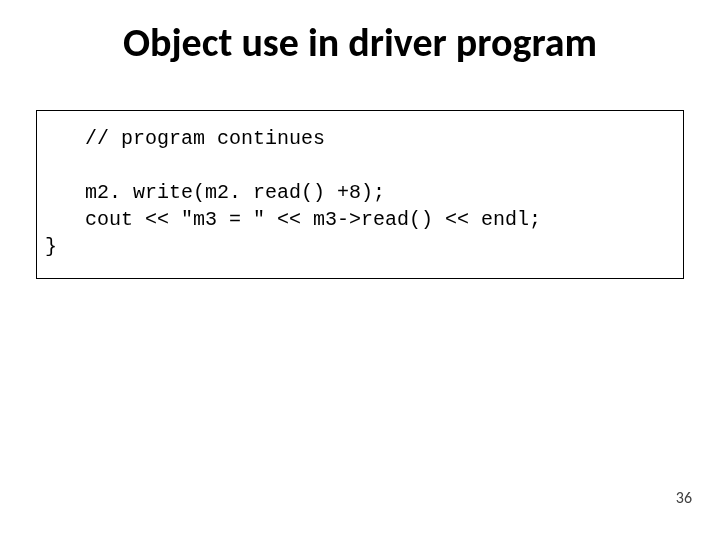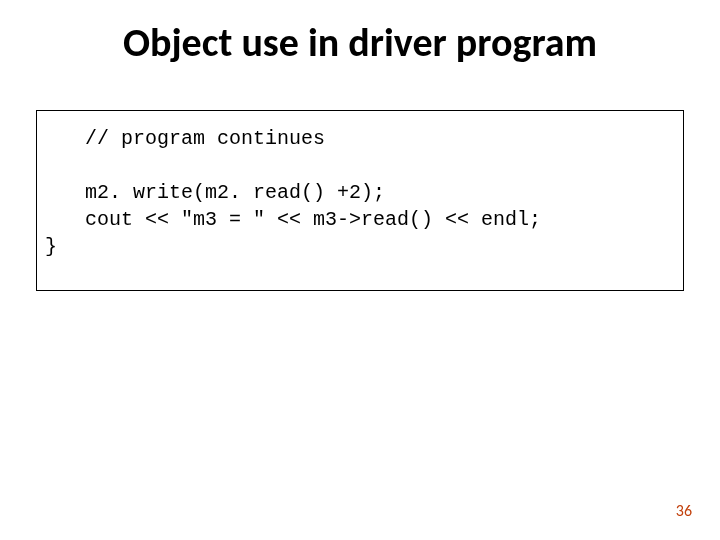--- a/index.html
+++ b/index.html
@@ -27,54 +27,54 @@
     font-size: 40px;
     font-weight: 700;
     letter-spacing: 0px;
   }
   .codebox {
     position: absolute;
     top: 110px;
     left: 36px;
     width: 648px;
     border: 1px solid #000;
-    padding: 14px 4px 30px 4px;
+    padding: 14px 4px 18px 4px;
     box-sizing: border-box;
   }
   .codebox pre {
     margin: 0;
     font-family: "Courier New", Courier, monospace;
     font-size: 20px;
     line-height: 1.35;
     white-space: pre;
   }
   .codebox .indent {
     padding-left: 44px;
   }
   .closebrace {
     padding-left: 4px;
   }
   .pagenum {
     position: absolute;
     right: 28px;
-    bottom: 20px;
+    bottom: 33px;
     font-size: 16px;
-    color: #c2410c;
+    color: #404040;
   }
 </style>
 </head>
 <body>
 
 <div class="slide">
 
   <div class="title">Object use in driver program</div>
 
   <div class="codebox">
     <pre class="indent">// program continues</pre>
     <pre class="indent"> </pre>
-    <pre class="indent">m2. write(m2. read() +2);</pre>
+    <pre class="indent">m2. write(m2. read() +8);</pre>
     <pre class="indent">cout &lt;&lt; "m3 = " &lt;&lt; m3-&gt;read() &lt;&lt; endl;</pre>
     <pre class="closebrace">}</pre>
   </div>
 
   <div class="pagenum">36</div>
 
 </div>
 
 </body></html>

